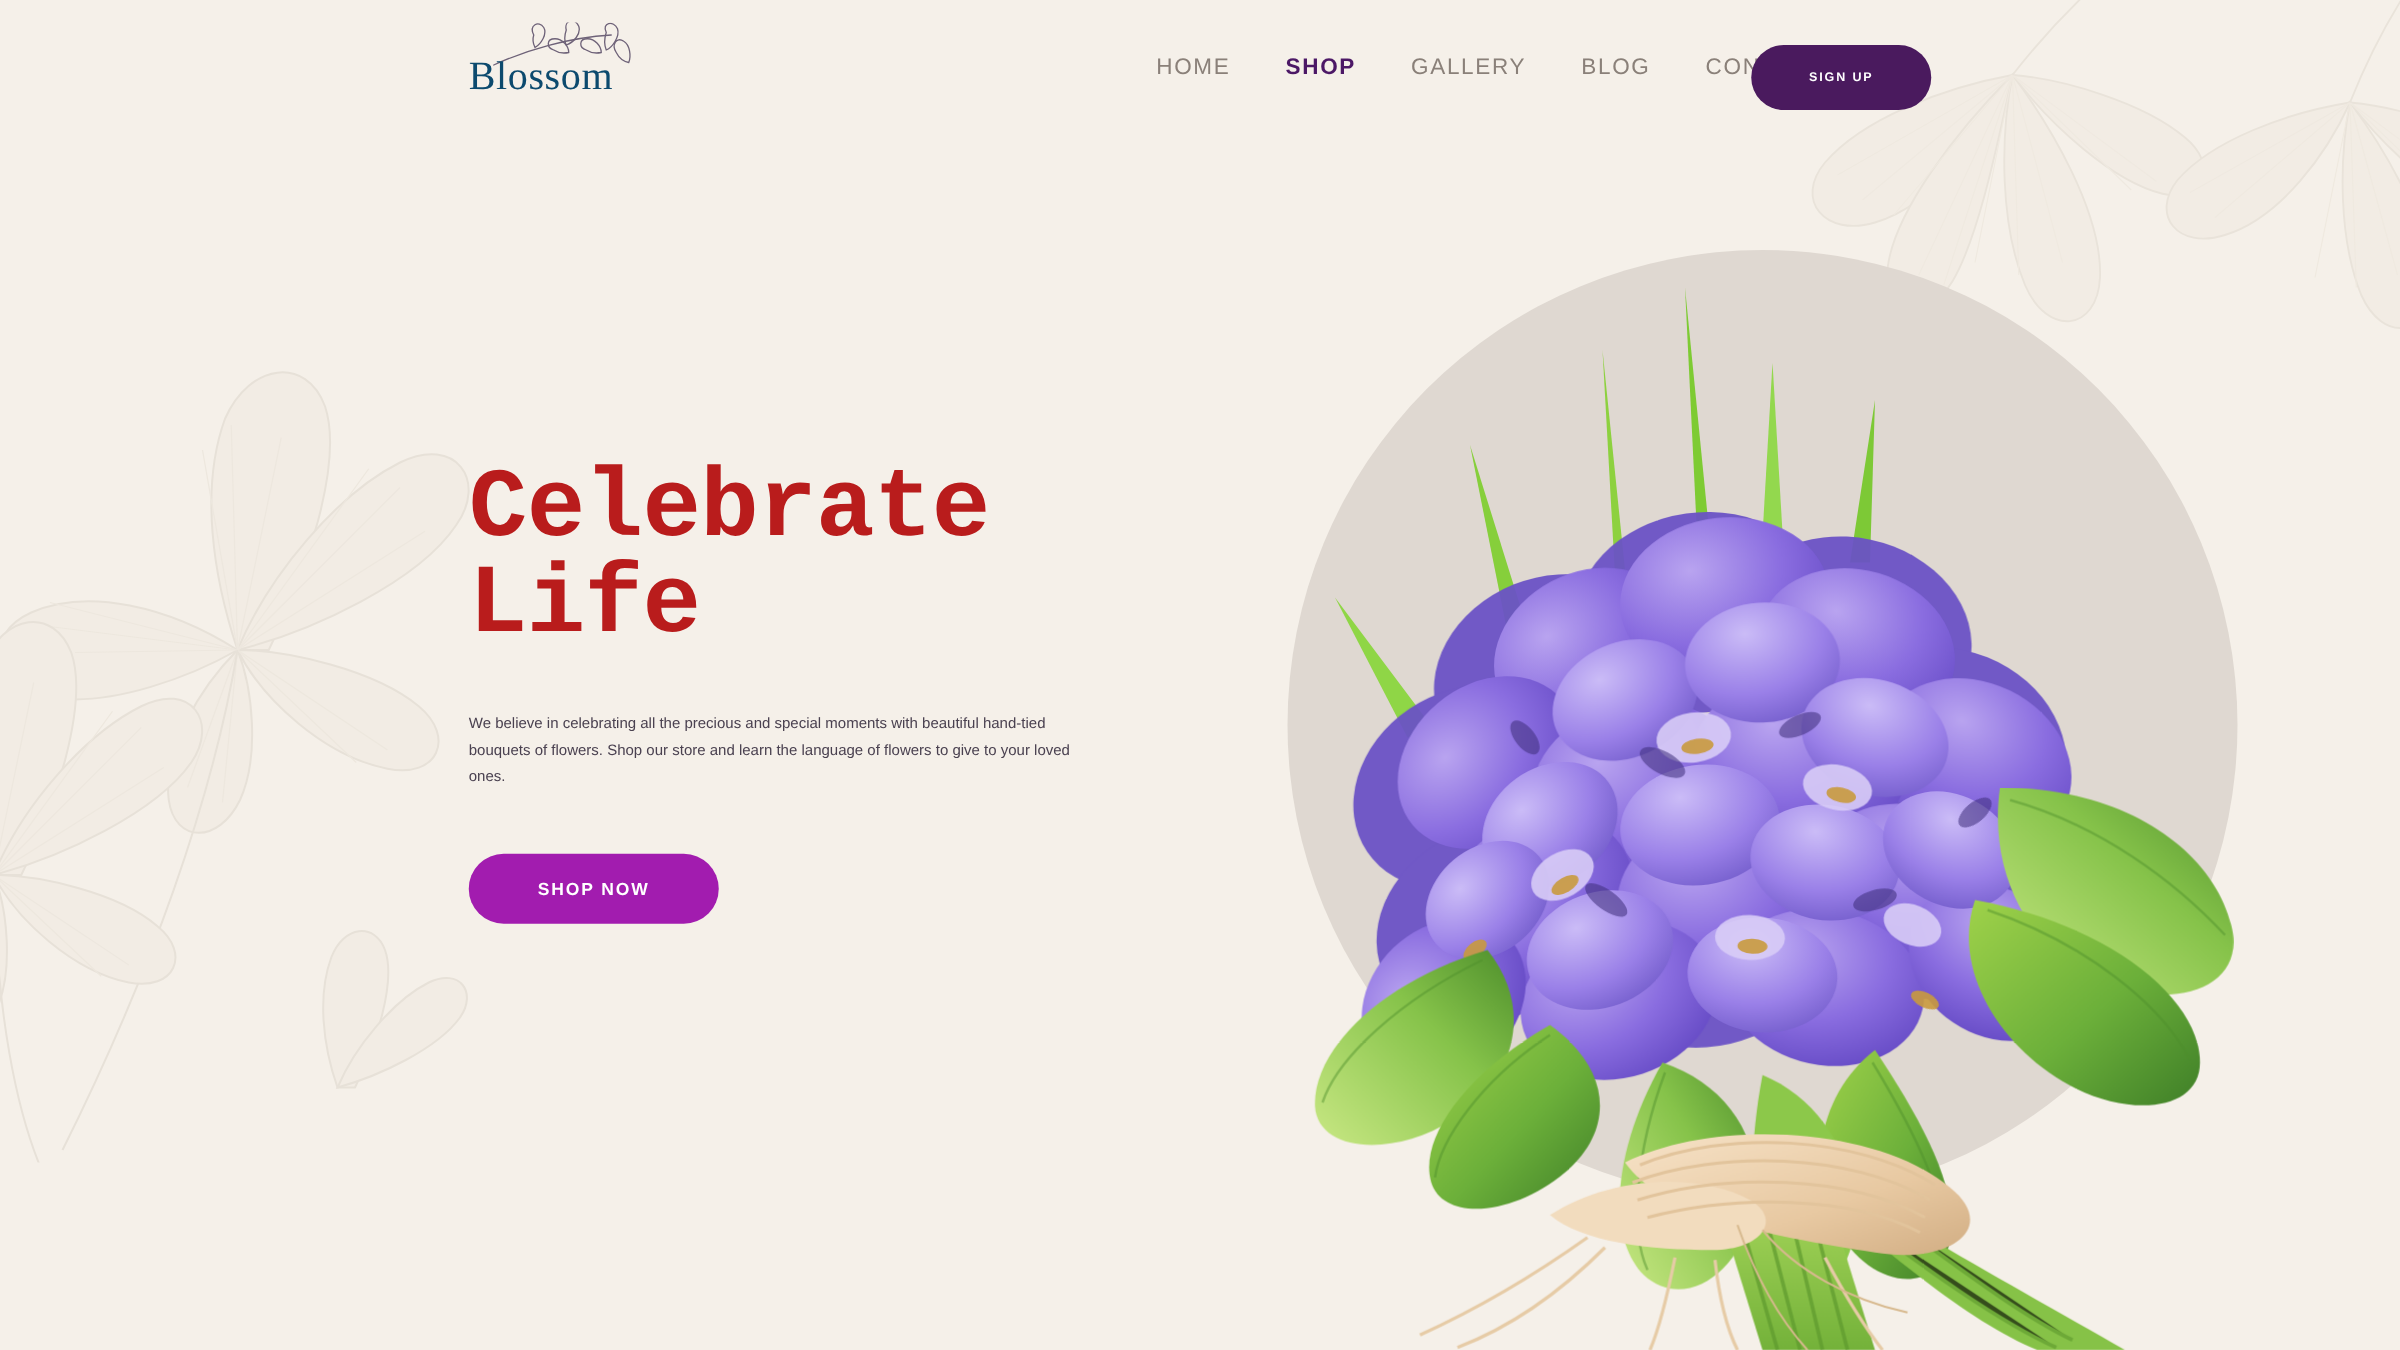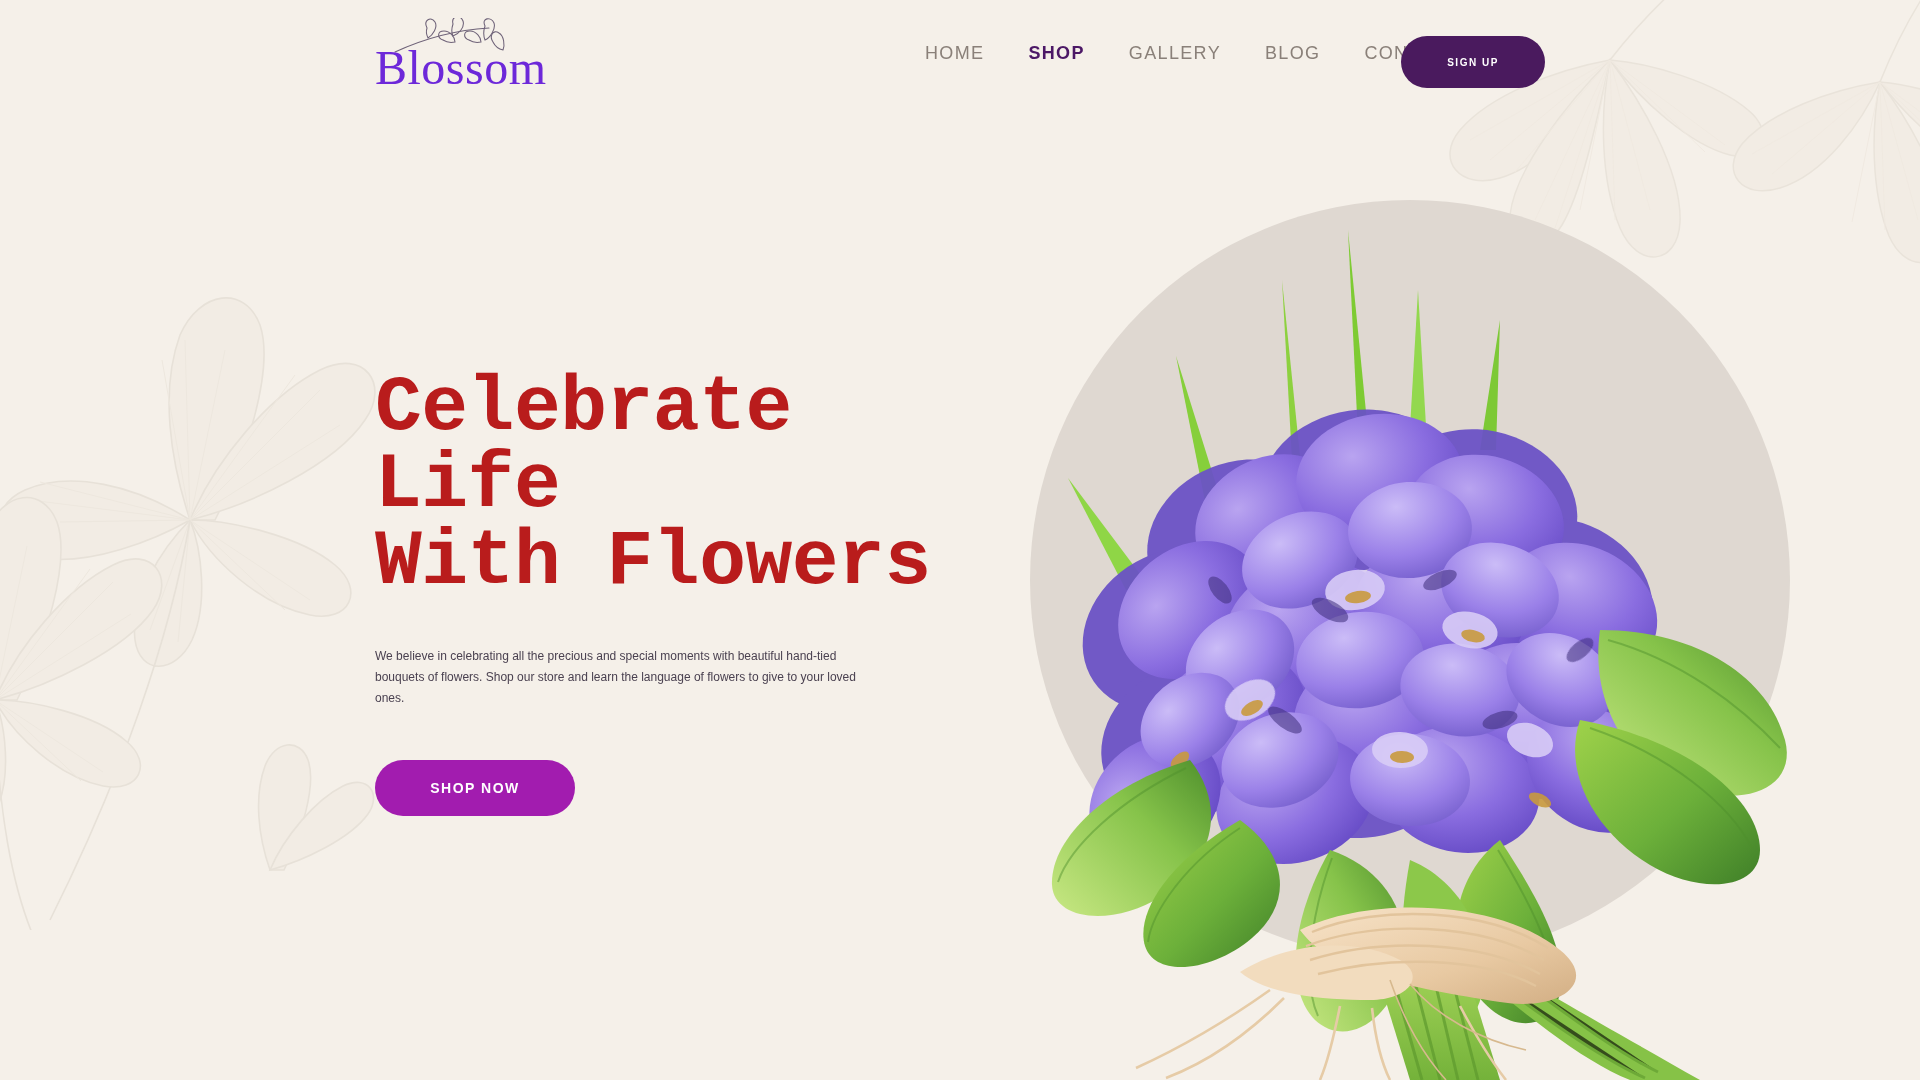--- a/index.html
+++ b/index.html
@@ -29,22 +29,22 @@
   }
   #logo {
     position:absolute; left:375px; top:18px;
     width:170px; height:76px;
     display:block;
   }
   #logo-sprig { position:absolute; left:18px; top:0; width:120px; height:38px; }
   #logo-word {
     position:absolute; left:0; top:26px;
     font-family:"Liberation Serif", serif;
-    font-size:48px; font-weight:400;
-    color:#6d28d9; letter-spacing:0.5px;
+    font-size:32px; font-weight:400;
+    color:#0c4a6e; letter-spacing:0.5px;
     line-height:1;
   }
 
   #nav {
     position:absolute; left:925px; top:44px;
     display:flex; align-items:center; gap:44px;
   }
   .nav-link {
     font-size:18px; letter-spacing:1.35px; font-weight:400;
     color:#8A8079; text-decoration:none; white-space:nowrap;
@@ -221,21 +221,20 @@
       <a class="nav-link" href="#">BLOG</a>
       <a class="nav-link" href="#">CONTACT</a>
     </nav>
 
     <button id="signup-button">SIGN UP</button>
   </header>
 
   <section id="hero-copy">
     <h1 id="hero-title">
       <span class="line">Celebrate Life</span>
-      <span class="line">With Flowers</span>
     </h1>
     <p id="hero-desc">We believe in celebrating all the precious and special moments with beautiful hand-tied bouquets of flowers. Shop our store and learn the language of flowers to give to your loved ones.</p>
     <button id="shop-now-button">SHOP NOW</button>
   </section>
 
   <div id="hero-visual">
     <div id="hero-circle"></div>
 
     <svg id="bouquet" viewBox="0 0 920 920">
       <defs>

